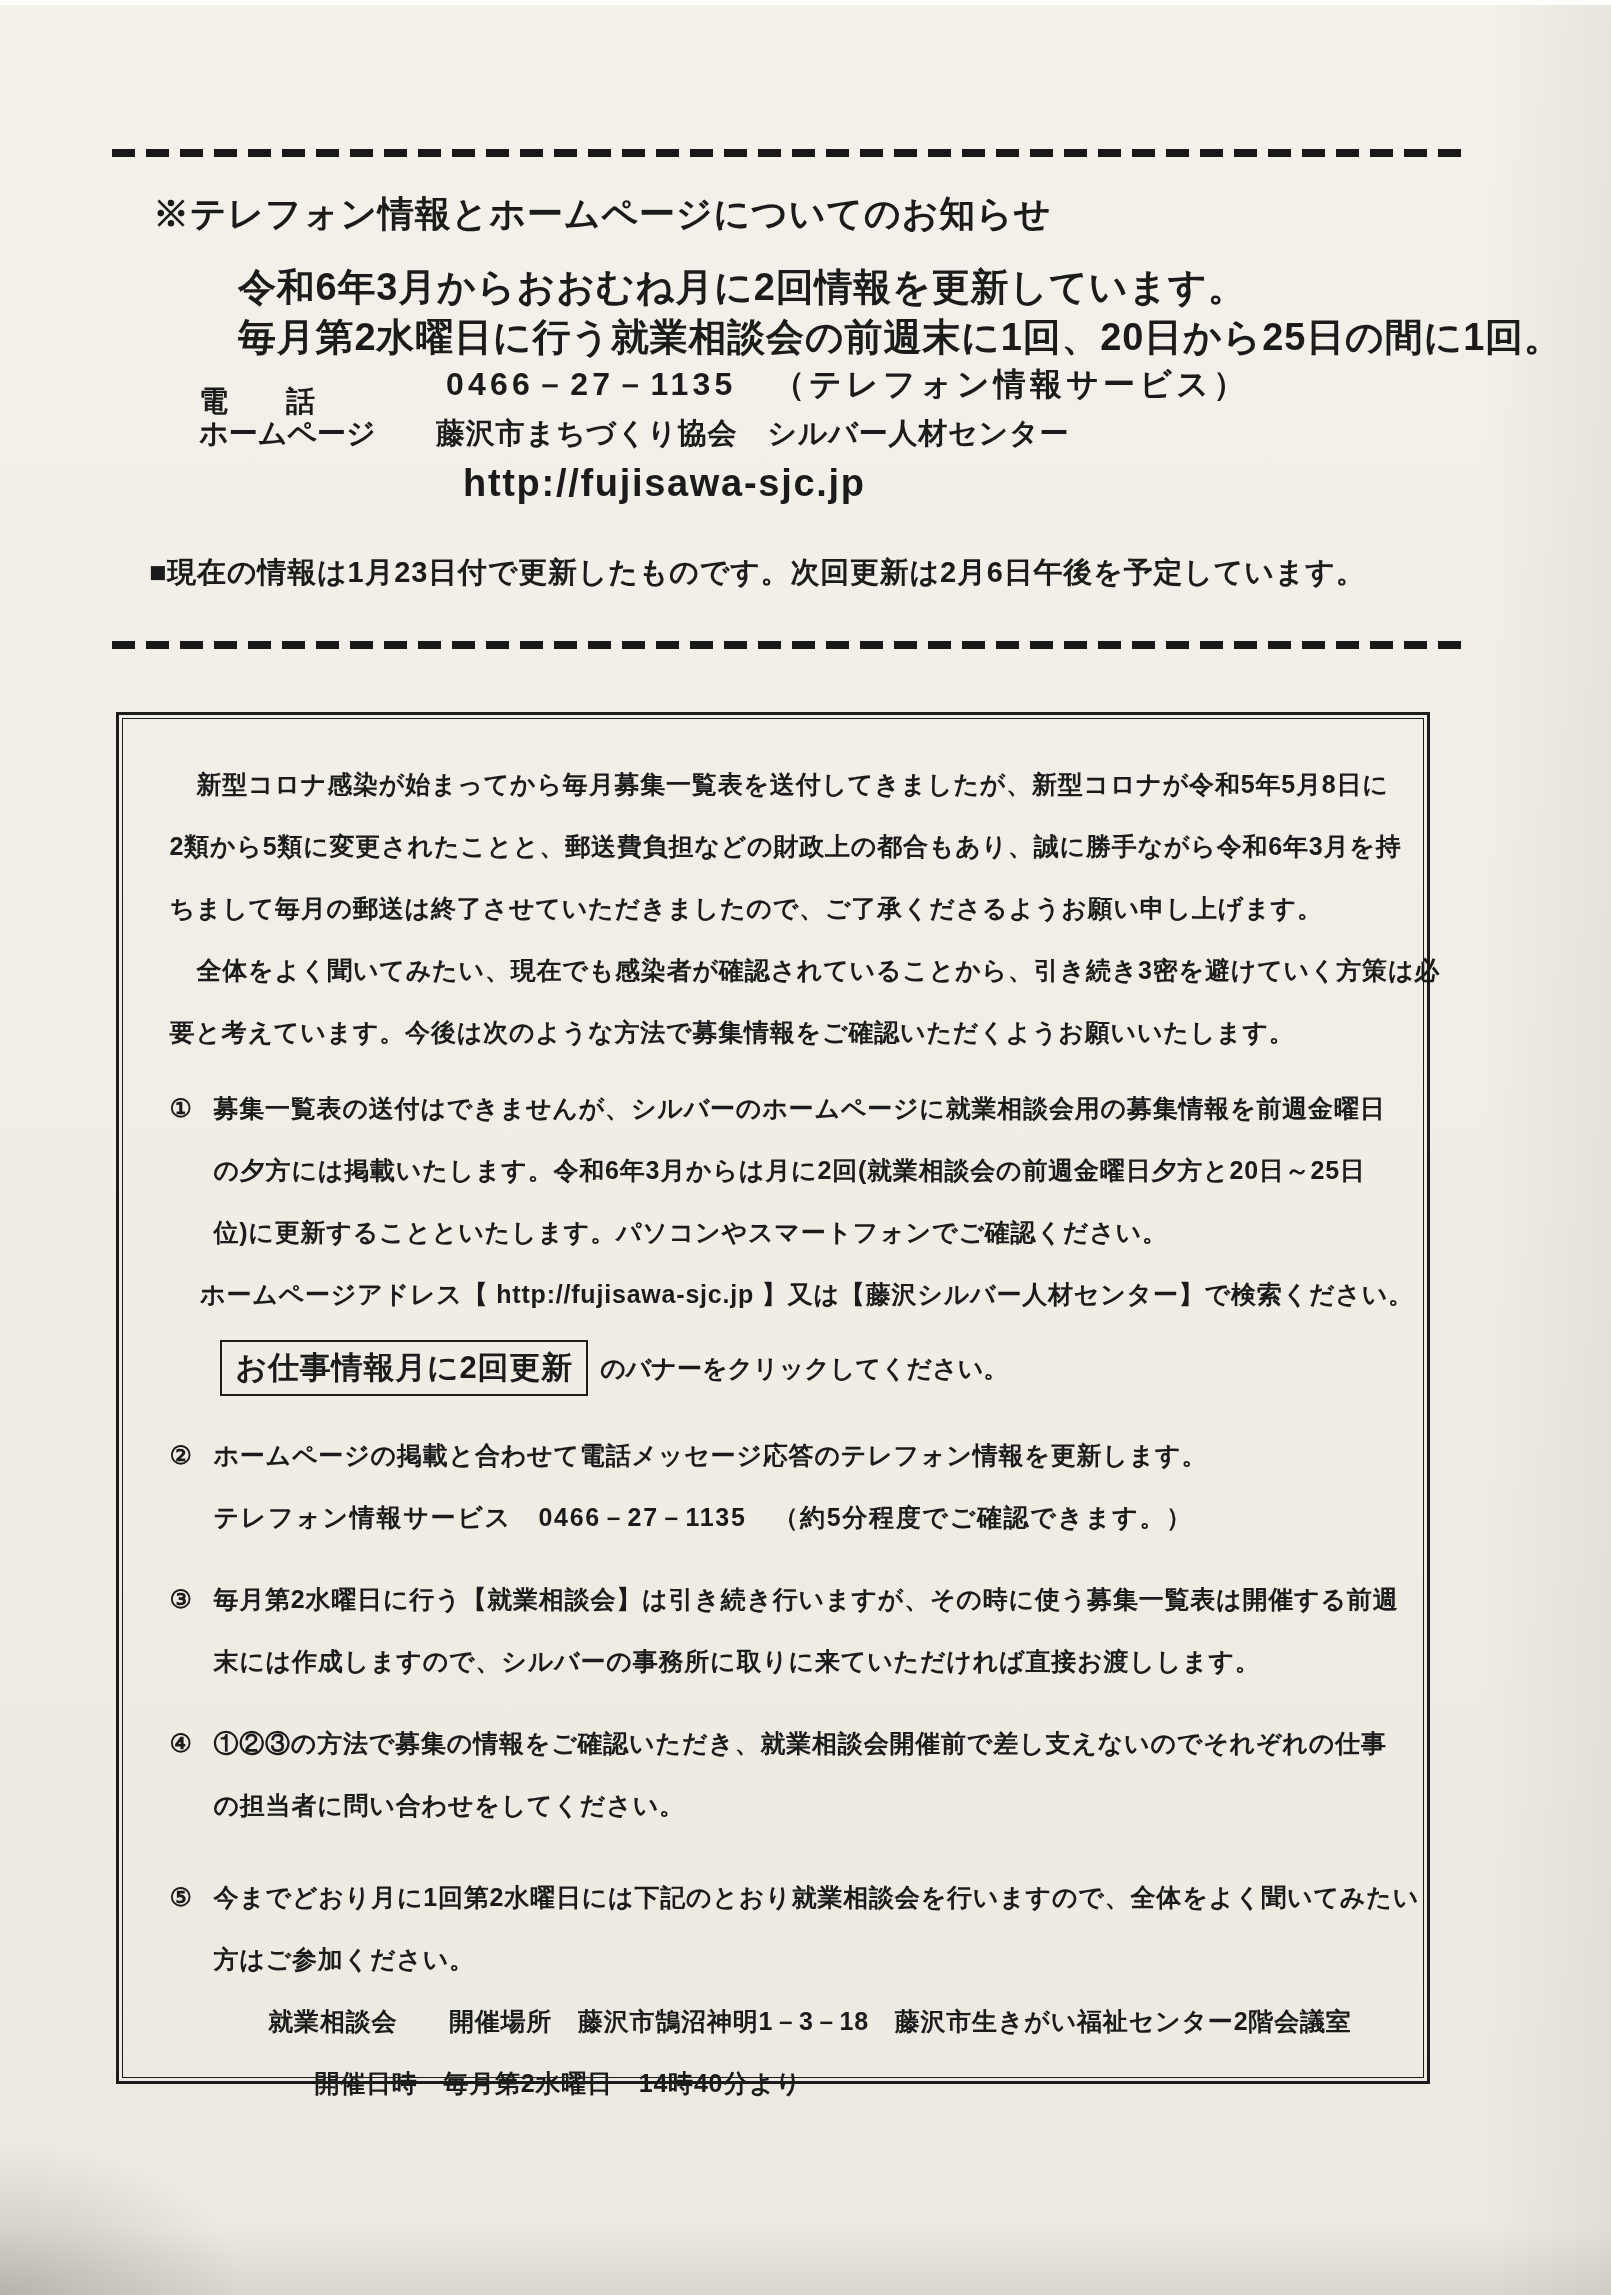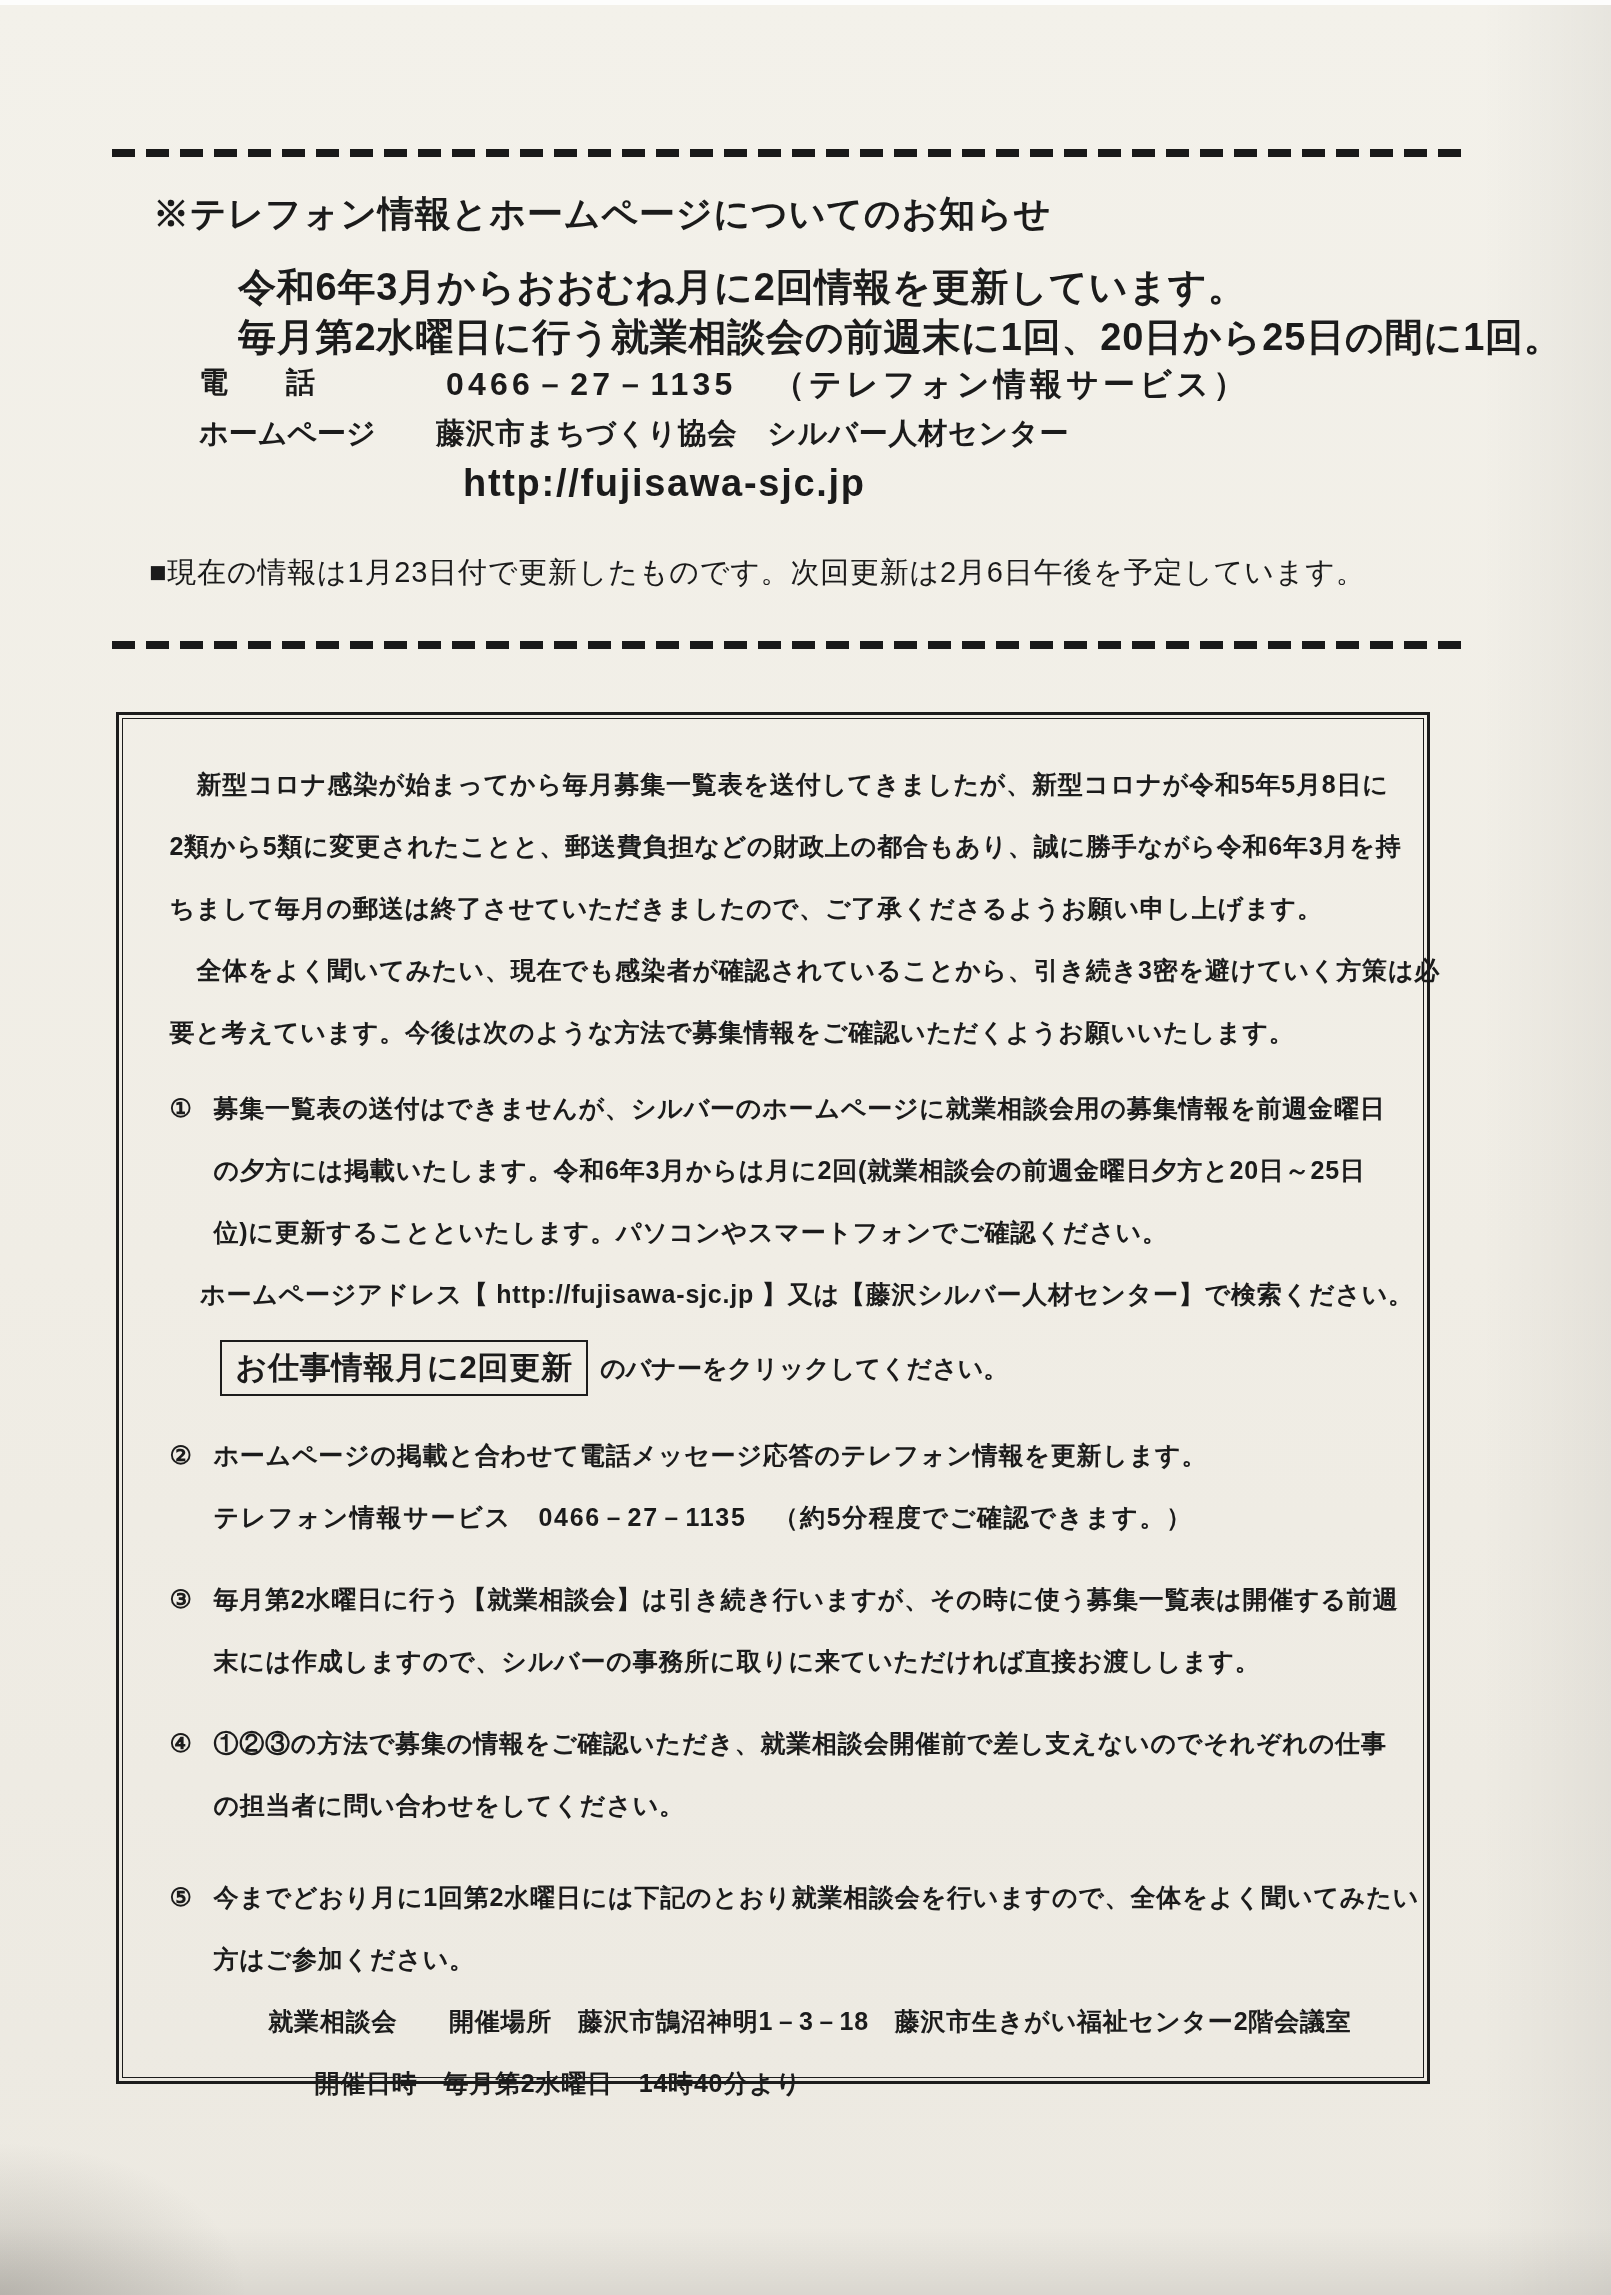--- a/index.html
+++ b/index.html
@@ -28,26 +28,26 @@
     background-image:repeating-linear-gradient(90deg,#191919 0 23px,transparent 23px 34px);
   }
   .dash.top{top:149px;}
   .dash.mid{top:641px;}
 
   .h-heading{top:190px;left:153px;font-size:36px;font-weight:800;letter-spacing:0.8px;}
   .h-line{font-size:38px;font-weight:700;letter-spacing:0.8px;}
   .h-line1{top:262px;left:238px;}
   .h-line2{top:312px;left:238px;}
   .h-label{font-size:29px;font-weight:700;}
-  .h-phone-label{top:363px;left:199px;}
+  .h-phone-label{top:382px;left:199px;}
   .h-phone-value{top:363px;left:446px;font-size:32px;font-weight:700;letter-spacing:4.2px;}
   .h-home-label{top:414px;left:199px;}
   .h-home-value{top:414px;left:436px;font-size:29px;font-weight:700;letter-spacing:0.8px;}
   .h-url{top:462px;left:463px;font-size:38px;font-weight:800;letter-spacing:1.7px;}
-  .h-current{top:553px;left:149px;font-size:29px;font-weight:400;letter-spacing:0.8px;}
+  .h-current{top:553px;left:149px;font-size:29px;font-weight:700;letter-spacing:0.8px;}
 
   .notice-box{
     position:absolute;top:712px;left:116px;width:1314px;height:1372px;
     border:3.4px solid #1c1c1c;background:transparent;box-sizing:border-box;padding-left:8px;
   }
   .notice-box-inner{
     position:absolute;inset:3.4px;border:1.7px solid #1c1c1c;
     padding:34px 25px 0 46px;box-sizing:border-box;
   }
   .bline{font-size:25px;font-weight:600;line-height:62px;white-space:nowrap;letter-spacing:0.8px;}

